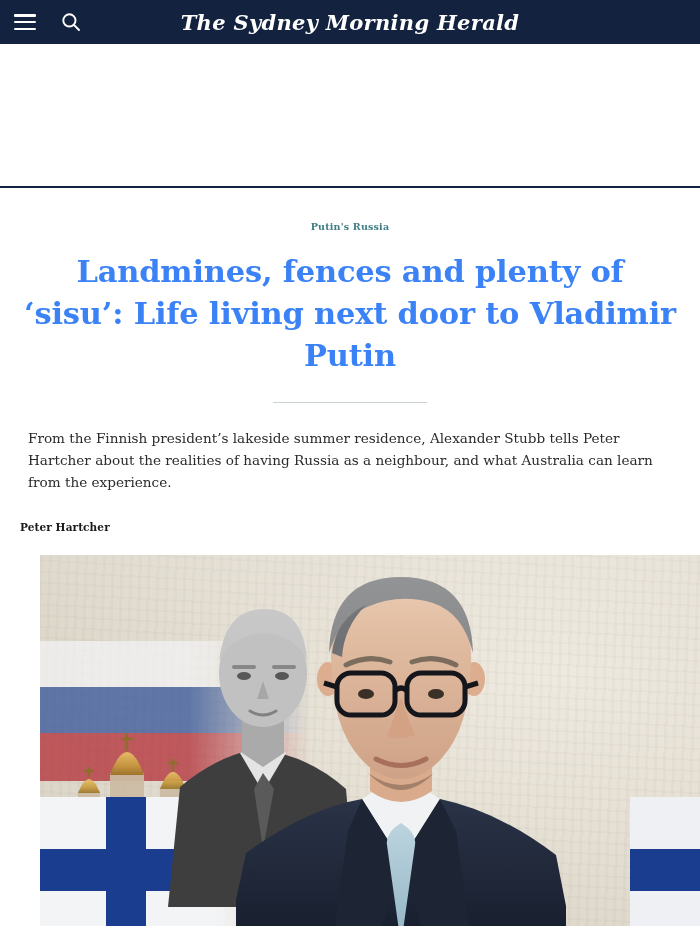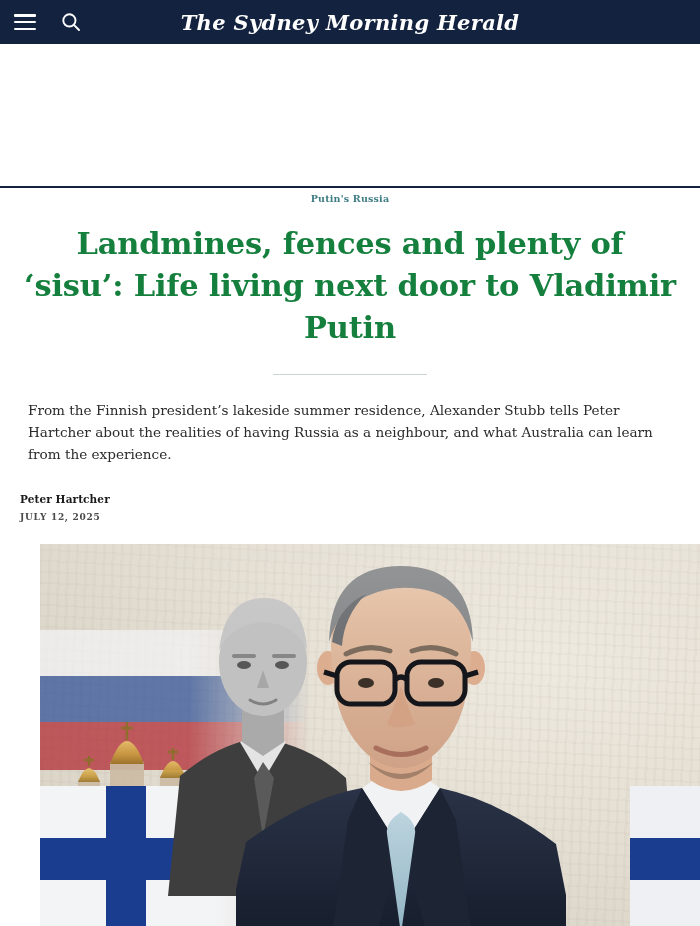--- a/index.html
+++ b/index.html
@@ -67,36 +67,37 @@
     background: #ffffff;
     border-bottom: 2px solid #13223f;
   }
 
   
   .article {
     padding: 0 20px;
   }
   .kicker-wrap {
     text-align: center;
+    padding-top: 28px;
   }
   .kicker {
     font-family: "DejaVu Serif", serif;
     font-size: 9.5px;
     font-weight: 700;
     color: #3f7d84;
     letter-spacing: 0.2px;
     text-decoration: none;
     cursor: pointer;
   }
   .headline {
     font-family: "DejaVu Serif", serif;
     font-size: 30.5px;
     line-height: 1.38;
     font-weight: 700;
-    color: #15803d;
+    color: #3b82f6;
     text-align: center;
     margin: 16px 2px 0 2px;
     letter-spacing: -0.2px;
   }
   .rule {
     width: 154px;
     height: 1px;
     background: #c9d3d4;
     margin: 26px auto 0 auto;
   }
@@ -258,21 +259,20 @@
   </div>
 
   <h1 class="headline">Landmines, fences and plenty of ‘sisu’: Life living next door to Vladimir Putin</h1>
 
   <div class="rule"></div>
 
   <p class="standfirst">From the Finnish president’s lakeside summer residence, Alexander Stubb tells Peter Hartcher about the realities of having Russia as a neighbour, and what Australia can learn from the experience.</p>
 
   <div class="byline">
     <a class="byline-name" href="#">Peter Hartcher</a>
-    <div class="byline-date">JULY 12, 2025</div>
   </div>
 </main>
 
 <figure class="hero">
   <div class="hero-bg"></div>
 
   <div class="ru-flag"></div>
 
   <svg class="kremlin" viewBox="0 0 190 200">
     <defs>

